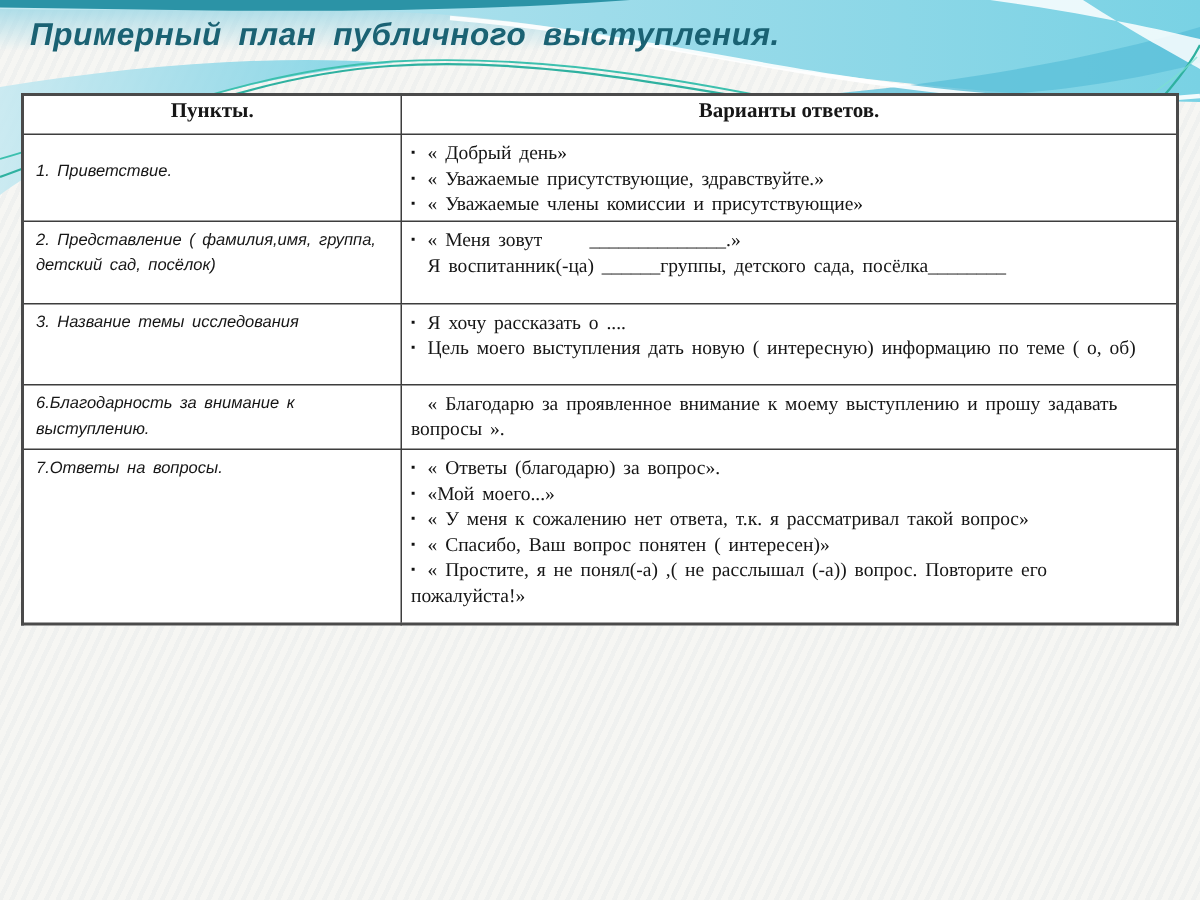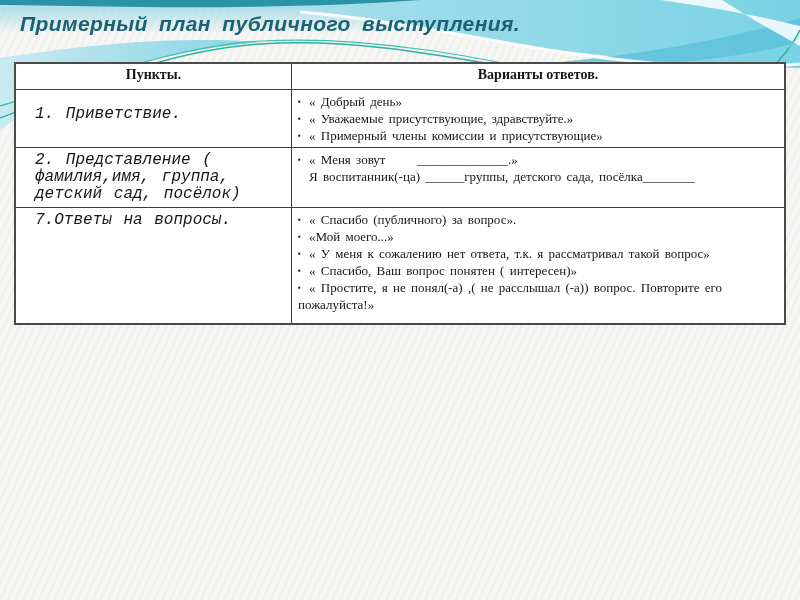--- a/index.html
+++ b/index.html
@@ -21,28 +21,28 @@
     white-space:nowrap;
   }
   table.plan {
     position:absolute; top:62px; left:14px; z-index:1;
     width:772px; border-collapse:collapse; table-layout:fixed;
     background:#ffffff;
     border:2px solid #4a4a4a;
   }
   th, td { border:1px solid #3d3d3d; vertical-align:top; color:#161616; }
   th {
-    font-weight:700; font-size:14px; padding:3px 16px; height:19px;
+    font-weight:700; font-size:14px; padding:3px 4px; height:19px;
     text-align:center; font-family:"Liberation Serif", serif;
   }
   td.item {
     width:243px;
-    font-family:Liberation Mono, monospace;
-    font-style:italic; font-size:16px;
-    padding:4px 6px 4px 19px; word-spacing:2px; line-height:17px;
+    font-family:Liberation Sans, sans-serif;
+    font-style:italic; font-size:11px;
+    padding:4px 6px 4px 8px; word-spacing:2px; line-height:17px;
   }
   td.item.mid { padding-top:16px; }
   td.ans {
     font-size:13px; padding:3px 8px 3px 6px; word-spacing:2px;
   }
   .line { line-height:17px; }
   .b { display:inline-block; width:11px; font-size:8px; vertical-align:2px; color:#111; }
 </style>
 </head>
 <body>
@@ -91,40 +91,53 @@
         <th>Варианты ответов.</th>
       </tr>
     </thead>
     <tbody>
 
       <tr style="height:53px">
         <td class="item mid">1.  Приветствие.</td>
         <td class="ans">
           <div class="line"><span class="b">▪</span><span>« Добрый день»</span></div>
           <div class="line"><span class="b">▪</span><span>« Уважаемые присутствующие, здравствуйте.»</span></div>
-          <div class="line"><span class="b">▪</span><span>« Примерный члены комиссии и присутствующие»</span></div>
+          <div class="line"><span class="b">▪</span><span>« Уважаемые члены комиссии и присутствующие»</span></div>
         </td>
       </tr>
 
       <tr style="height:55px">
         <td class="item">2. Представление ( фамилия,имя, группа, детский сад, посёлок)</td>
         <td class="ans">
           <div class="line"><span class="b">▪</span><span>« Меня зовут&nbsp;&nbsp;&nbsp;&nbsp;&nbsp;&nbsp;______________.»</span></div>
           <div class="line"><span class="b"></span><span>Я воспитанник(-ца) ______группы, детского сада, посёлка________</span></div>
         </td>
       </tr>
 
+      <tr style="height:54px">
+        <td class="item">3. Название темы исследования</td>
+        <td class="ans">
+          <div class="line"><span class="b">▪</span><span>Я хочу рассказать о ....</span></div>
+          <div class="line"><span class="b">▪</span><span>Цель моего выступления дать новую ( интересную) информацию по теме ( о, об)</span></div>
+        </td>
+      </tr>
 
 
 
+      <tr style="height:42px">
+        <td class="item">6.Благодарность за внимание к выступлению.</td>
+        <td class="ans">
+          <div class="line"><span class="b"></span><span>« Благодарю за проявленное внимание к моему выступлению и прошу задавать вопросы ».</span></div>
+        </td>
+      </tr>
 
       <tr style="height:116px">
         <td class="item">7.Ответы на вопросы.</td>
         <td class="ans">
-          <div class="line"><span class="b">▪</span><span>« Спасибо (публичного) за вопрос».</span></div>
+          <div class="line"><span class="b">▪</span><span>« Ответы (благодарю) за вопрос».</span></div>
           <div class="line"><span class="b">▪</span><span>«Мой моего...»</span></div>
           <div class="line"><span class="b">▪</span><span>« У меня к сожалению нет ответа, т.к. я рассматривал такой вопрос»</span></div>
           <div class="line"><span class="b">▪</span><span>« Спасибо, Ваш вопрос понятен ( интересен)»</span></div>
           <div class="line"><span class="b">▪</span><span>« Простите, я не понял(-а) ,( не расслышал (-а)) вопрос. Повторите его пожалуйста!»</span></div>
         </td>
       </tr>
 
 
     </tbody>
   </table>

